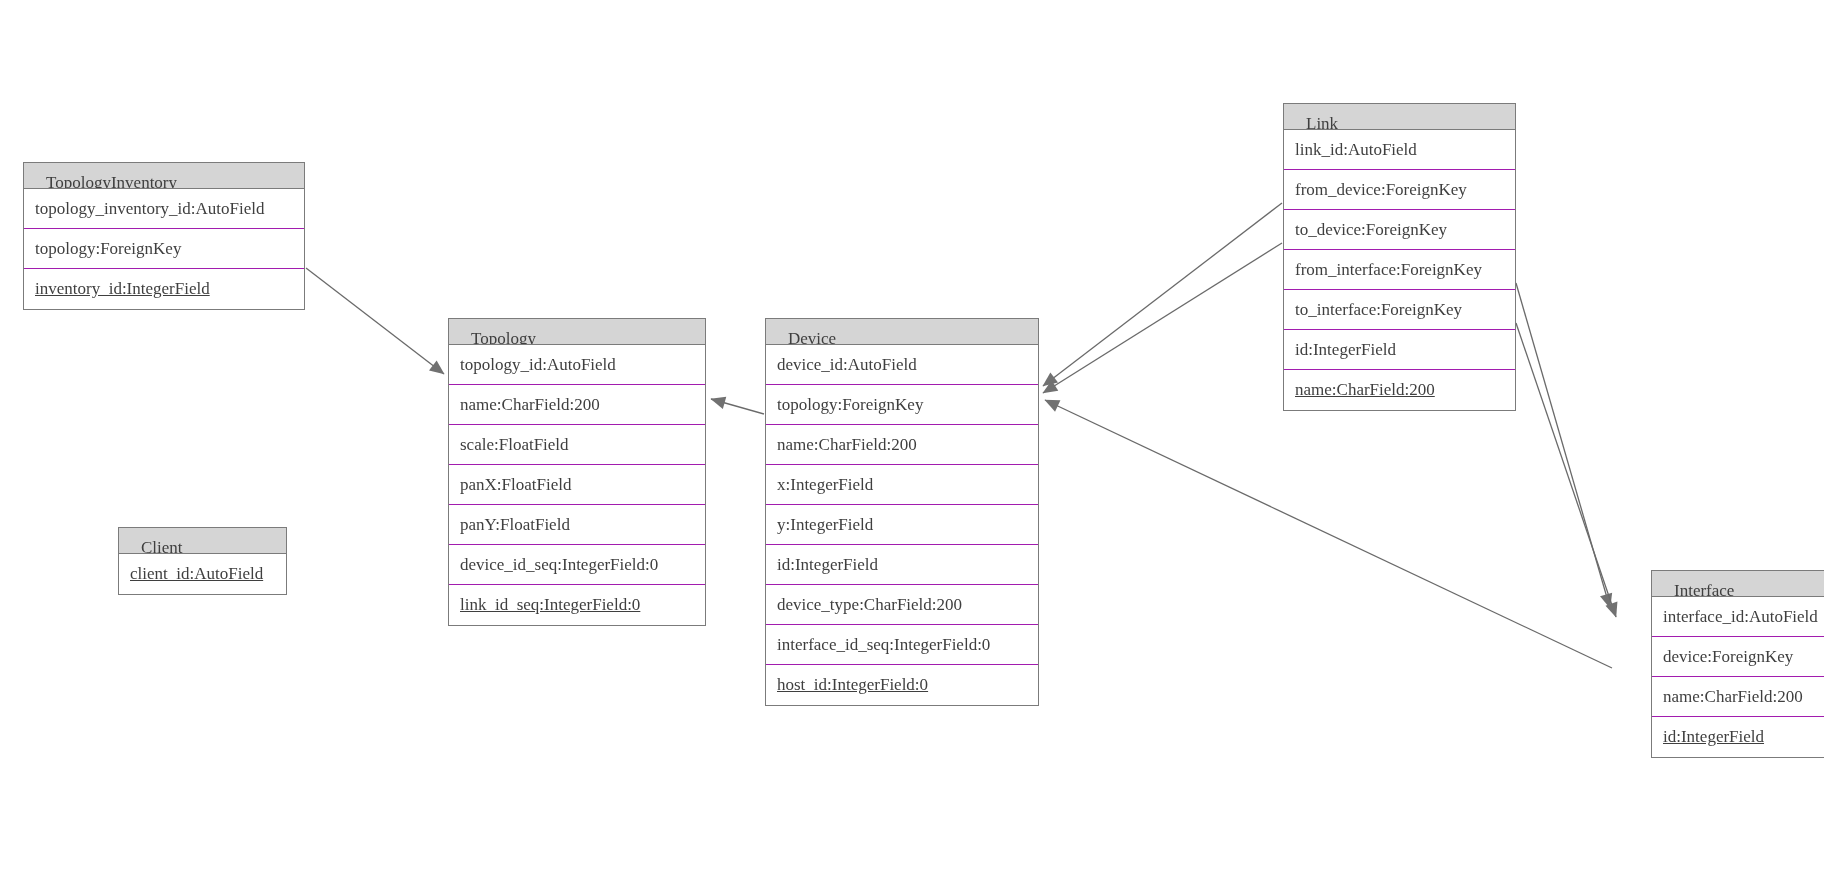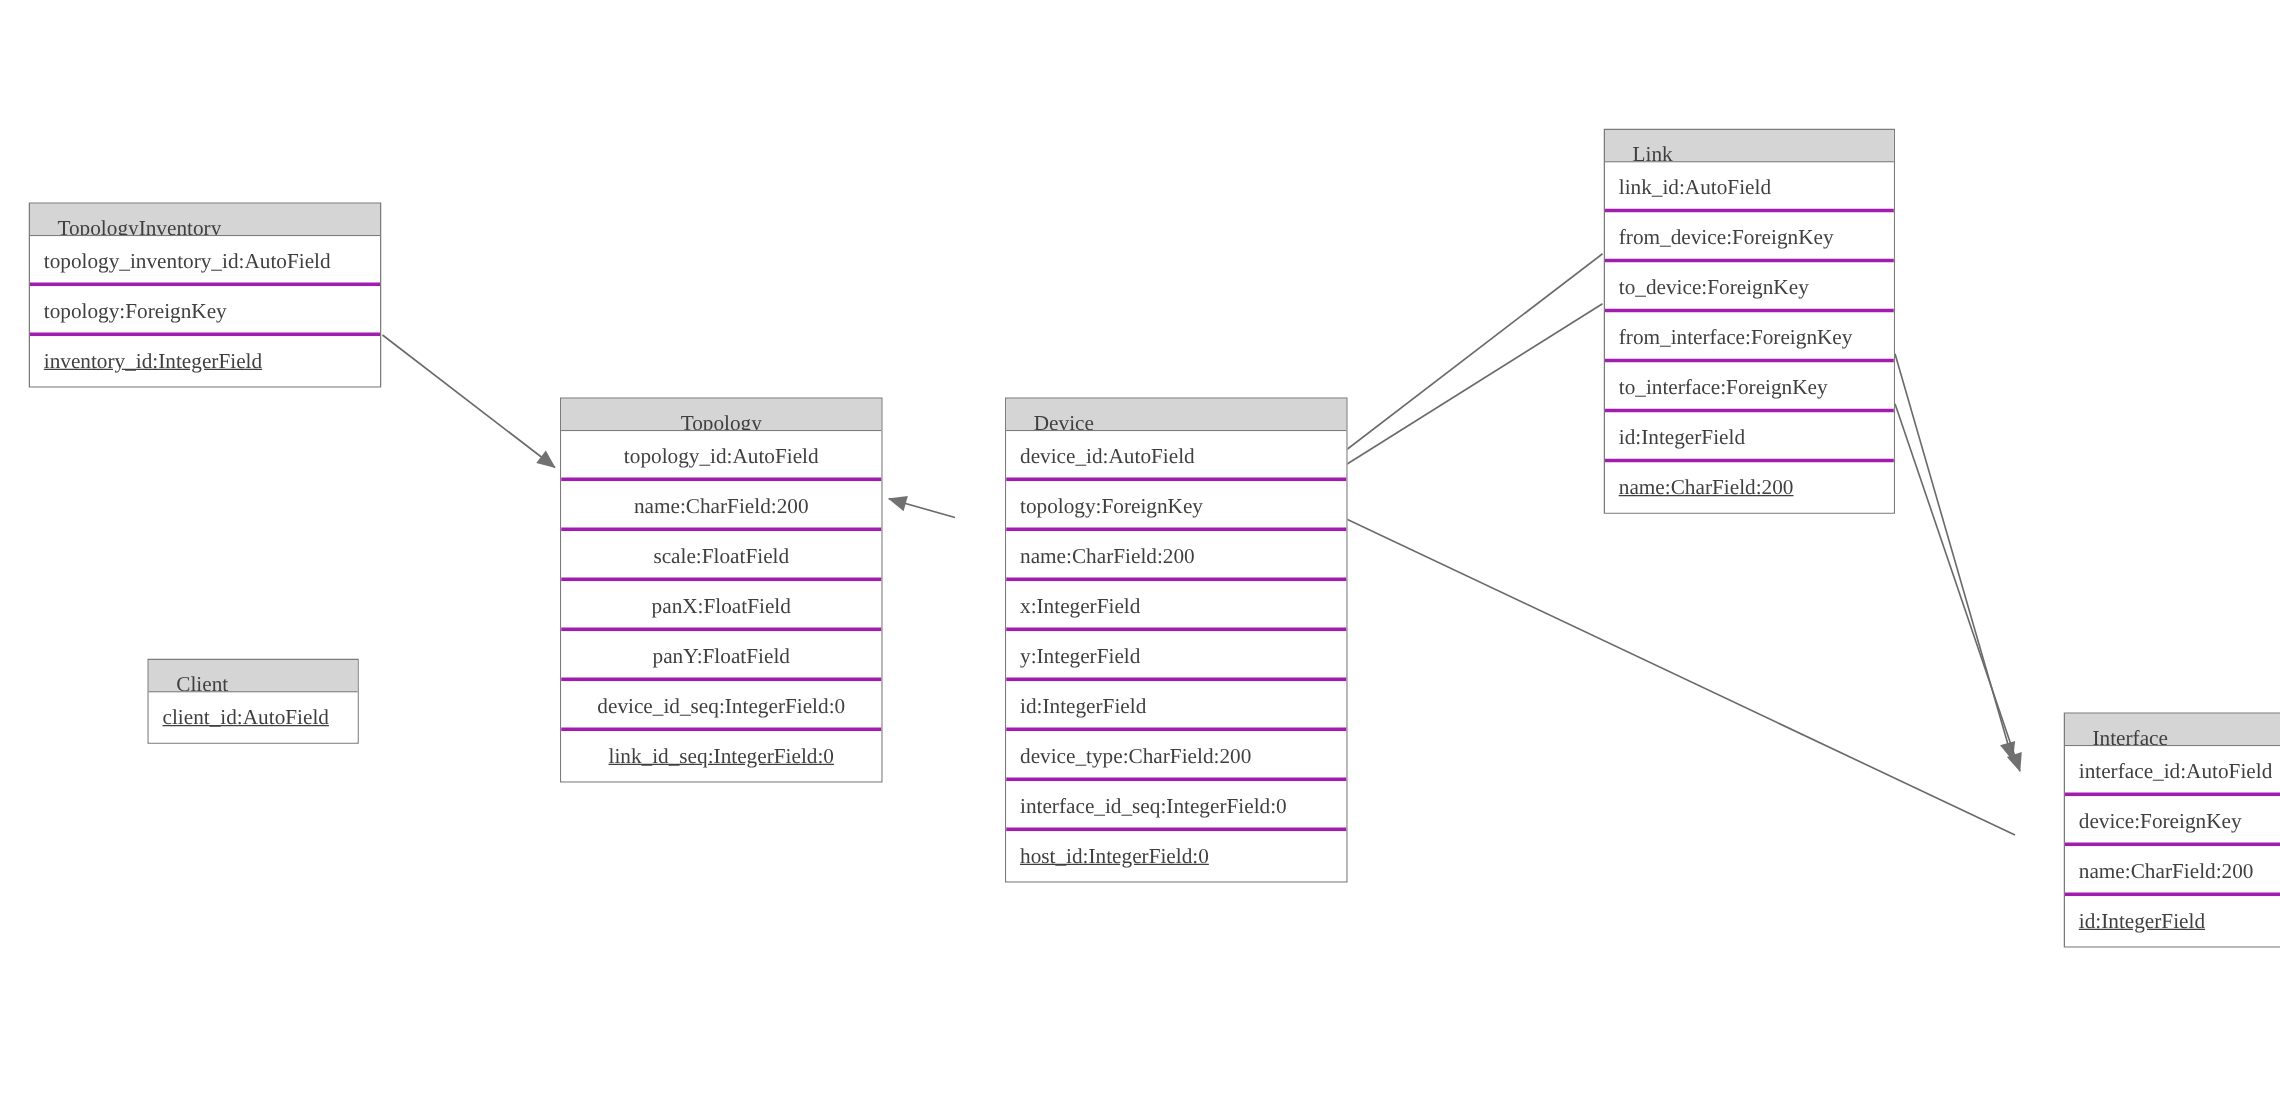--- a/index.html
+++ b/index.html
@@ -38,21 +38,21 @@
     background: #d5d5d5;
     border-bottom: 1px solid #7b7b7b;
     box-sizing: border-box;
     white-space: nowrap;
     overflow: hidden;
   }
   .entity .row {
     height: 40px;
     line-height: 40px;
     padding: 0 11px;
-    border-bottom: 3px solid #a21caf;
+    border-bottom: 1px solid #a21caf;
     box-sizing: border-box;
     white-space: nowrap;
     overflow: hidden;
     background: #ffffff;
   }
   .entity .row:last-child {
     border-bottom: none;
     text-decoration: underline;
   }
 </style>
@@ -78,37 +78,37 @@
     </g>
   </svg>
 
   <div class="entity" style="left:23px; top:162px; width:282px;">
     <div class="hdr">TopologyInventory</div>
     <div class="row">topology_inventory_id:AutoField</div>
     <div class="row">topology:ForeignKey</div>
     <div class="row">inventory_id:IntegerField</div>
   </div>
 
-  <div class="entity" style="left:448px; top:318px; width:258px;text-align:center;">
+  <div class="entity" style="left:448px; top:318px; width:258px;">
     <div class="hdr">Topology</div>
     <div class="row">topology_id:AutoField</div>
     <div class="row">name:CharField:200</div>
     <div class="row">scale:FloatField</div>
     <div class="row">panX:FloatField</div>
     <div class="row">panY:FloatField</div>
     <div class="row">device_id_seq:IntegerField:0</div>
     <div class="row">link_id_seq:IntegerField:0</div>
   </div>
 
   <div class="entity" style="left:78px; top:527px; width:169px;margin-left:40px;">
     <div class="hdr">Client</div>
     <div class="row">client_id:AutoField</div>
   </div>
 
-  <div class="entity" style="left:765px; top:318px; width:274px;margin-left:39px;">
+  <div class="entity" style="left:765px; top:318px; width:274px;">
     <div class="hdr">Device</div>
     <div class="row">device_id:AutoField</div>
     <div class="row">topology:ForeignKey</div>
     <div class="row">name:CharField:200</div>
     <div class="row">x:IntegerField</div>
     <div class="row">y:IntegerField</div>
     <div class="row">id:IntegerField</div>
     <div class="row">device_type:CharField:200</div>
     <div class="row">interface_id_seq:IntegerField:0</div>
     <div class="row">host_id:IntegerField:0</div>

